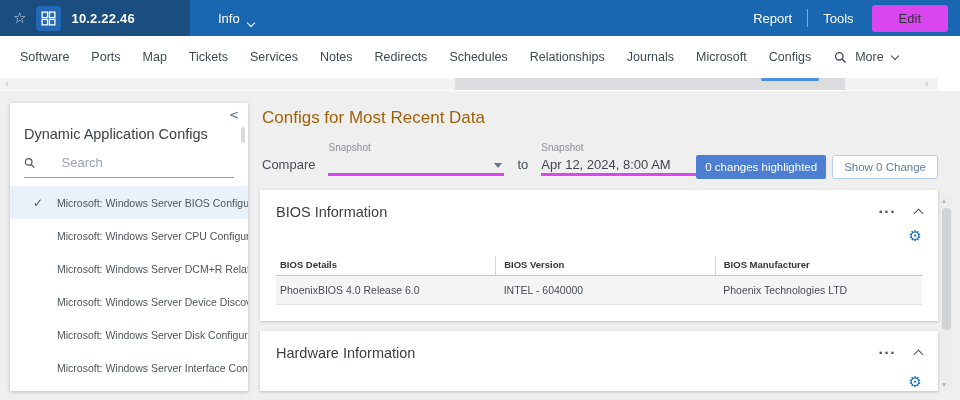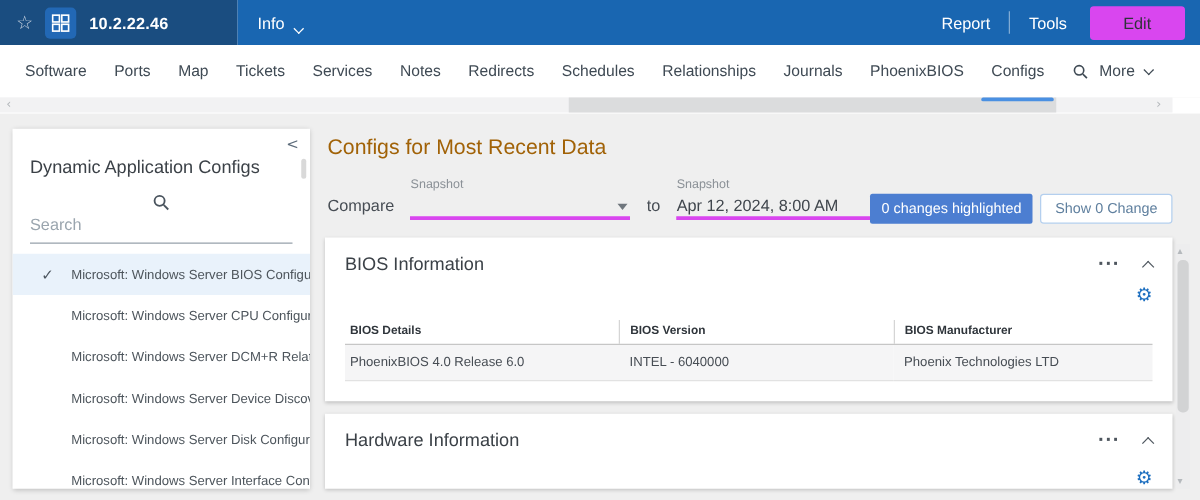--- a/index.html
+++ b/index.html
@@ -7,21 +7,21 @@
   body { font-family:"Liberation Sans", sans-serif; background:#efefef; position:relative; }
   .glyph { font-family:"DejaVu Sans", sans-serif; }
 
   
   .topbar { height:36px; display:flex; }
   .topbar-left { width:190px; background:#1a4d80; display:flex; align-items:center; padding-left:13px; gap:10px; }
   .star { color:#cfd9e4; font-size:15px; line-height:1; }
   .wintile { width:25px; height:25px; background:#2268b5; border-radius:4px; display:flex; align-items:center; justify-content:center; }
   .ip { color:#ffffff; font-size:13px; font-weight:700; letter-spacing:.2px; }
   .topbar-right { flex:1; background:#1966b1; display:flex; align-items:center; color:#fff; font-size:13px; }
-  .info { margin-left:16px; display:flex; align-items:flex-end; gap:8px; cursor:pointer; }
+  .info { margin-left:28px; display:flex; align-items:flex-end; gap:8px; cursor:pointer; }
   .chev-dn { width:6px; height:6px; border-right:1.7px solid #fff; border-bottom:1.7px solid #fff; transform:rotate(45deg); margin-top:-3px; }
   .tb-spacer { flex:1; }
   .tb-link { cursor:pointer; }
   .tb-divider { width:1px; height:18px; background:rgba(255,255,255,.45); margin:0 15px; }
   .edit-btn { background:#d946ef; color:#2e3338; border:none; border-radius:3px; padding:6px 27px; font-size:13px; margin:0 12px 0 18px; cursor:pointer; font-family:inherit; }
 
   
   .tabbar { height:42px; background:#fff; display:flex; align-items:center; padding-left:9px; }
   .tab { padding:0 11px; font-size:12.5px; color:#3f4a54; height:100%; display:flex; align-items:center; position:relative; cursor:pointer; white-space:nowrap; }
   .tab.active::after { content:""; position:absolute; left:3px; right:3px; bottom:-3px; height:3px; background:#4a90e2; border-radius:2px; z-index:3; }
@@ -36,21 +36,21 @@
   .hs-left { left:5px; } .hs-right { left:925px; }
 
   
   .content { position:absolute; top:91px; left:0; right:0; bottom:0; background:#efefef; }
 
   
   .sidebar { position:absolute; left:10px; top:12px; width:238px; height:288px; background:#fff; box-shadow:0 1px 4px rgba(0,0,0,.22); overflow:hidden; }
   .collapse { position:absolute; top:5px; right:9px; color:#5c6b7a; font-size:12px; cursor:pointer; }
   .sb-scrollthumb { position:absolute; right:3px; top:24px; width:4px; height:16px; background:#d9d9d9; border-radius:2px; }
   .sb-title { margin:23px 0 0 14px; font-size:14.5px; color:#3b4147; }
-  .sb-search { margin:13px 14px 0 14px; border-bottom:1px solid #97a1ab; display:flex; align-items:center; gap:3px; padding-bottom:7px;flex-direction:column; }
+  .sb-search { margin:13px 14px 0 14px; border-bottom:1px solid #97a1ab; display:flex; align-items:flex-end; gap:26px; padding-bottom:7px; }
   .sb-search input { border:none; outline:none; background:transparent; font-size:13px; color:#3b4147; width:100%; font-family:inherit; }
   .sb-search input::placeholder { color:#9aa5ae; }
   .sb-list { margin-top:8px; }
   .sb-item { height:33px; display:flex; align-items:center; padding-left:47px; font-size:10.5px; color:#4d555c; position:relative; white-space:nowrap; overflow:hidden; cursor:pointer; }
   .sb-item.selected { background:#e9f2fb; }
   .sb-item .check { position:absolute; left:23px; font-size:12px; color:#4c565f; }
 
   
   .main { position:absolute; left:260px; top:0; width:678px; height:100%; }
   .main-title { position:absolute; top:17px; left:2px; font-size:17px; color:#a16207; }
@@ -124,21 +124,21 @@
   <div class="tab">Software</div>
   <div class="tab">Ports</div>
   <div class="tab">Map</div>
   <div class="tab">Tickets</div>
   <div class="tab">Services</div>
   <div class="tab">Notes</div>
   <div class="tab">Redirects</div>
   <div class="tab">Schedules</div>
   <div class="tab">Relationships</div>
   <div class="tab">Journals</div>
-  <div class="tab">PhoenixBIOS</div>
+  <div class="tab">Microsoft</div>
   <div class="tab active">Configs</div>
   <span class="more">
     <svg width="13" height="13" viewBox="0 0 16 16">
         <circle cx="6.5" cy="6.5" r="4.6" fill="none" stroke="#3f4a54" stroke-width="1.6"></circle>
         <line x1="10.2" y1="10.2" x2="14.2" y2="14.2" stroke="#3f4a54" stroke-width="1.6"></line>
       </svg>
     <span>More</span>
     <span class="chev-dn2"></span>
   </span>
 </div>

